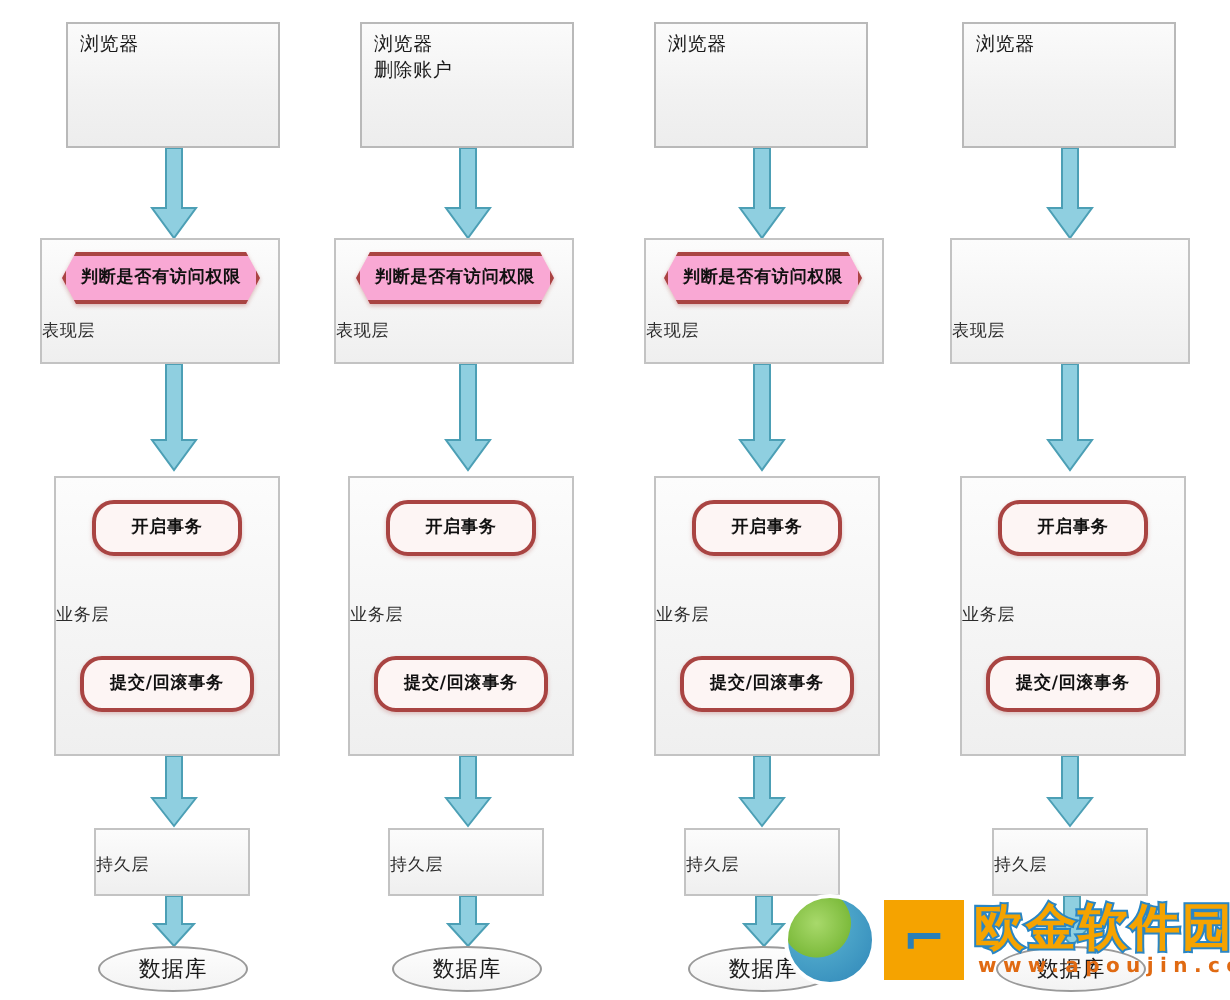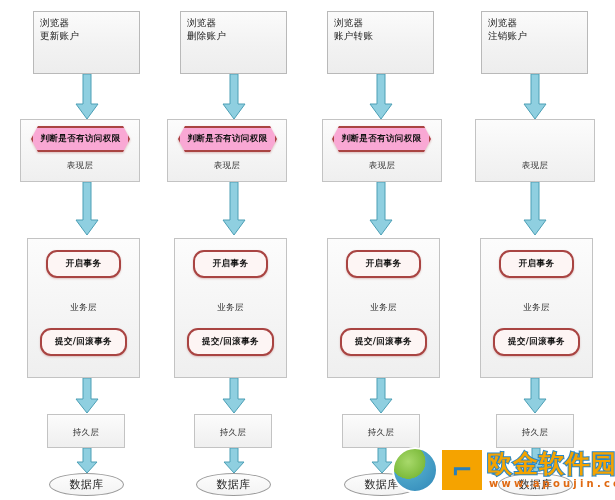--- a/index.html
+++ b/index.html
@@ -39,21 +39,20 @@
   .layer-box {
     position: absolute;
     box-sizing: border-box;
     border: 1px solid #c3c3c3;
     background: linear-gradient(to bottom, #fcfcfc 0%, #f4f4f4 60%, #efefef 100%);
   }
   .layer-label {
     position: absolute;
     left: 0;
     width: 100%;
-    text-align: center;
     font-size: 8.5px;
     color: #2b2b2b;
     letter-spacing: 0.4px;
     white-space: nowrap;
   }
 
   
   .octagon {
     position: absolute;
     box-sizing: border-box;
@@ -173,21 +172,20 @@
     padding-left: 2px;
   }
 </style>
 </head>
 <body>
 
 <div id="canvas">
 
   <div class="rect browser-box" style="left:33px; top:11px; width:107px; height:63px;">
     <div class="browser-line">浏览器</div>
-    <div class="browser-line">更新账户</div>
   </div>
 
   <div class="arrow" style="left:75px; top:74px;">
     <svg width="24" height="46" viewBox="0 0 24 46">
         <polygon points="8,0 16,0 16,30 23,30 12,45 1,30 8,30" fill="#8fcfe0" stroke="#4c9fb5" stroke-width="1"></polygon>
       </svg>
   </div>
 
   <div class="layer-box" style="left:20px; top:119px; width:120px; height:63px;">
     <div class="layer-label" style="top:40px;">表现层</div>
@@ -269,21 +267,20 @@
   <div class="arrow" style="left:223px; top:448px;">
     <svg width="22" height="26" viewBox="0 0 22 26">
         <polygon points="7,0 15,0 15,14 21,14 11,25 1,14 7,14" fill="#8fcfe0" stroke="#4c9fb5" stroke-width="1"></polygon>
       </svg>
   </div>
 
   <div class="oval" style="left:196px; top:473px; width:75px; height:23px;">数据库</div>
 
   <div class="rect browser-box" style="left:327px; top:11px; width:107px; height:63px;">
     <div class="browser-line">浏览器</div>
-    <div class="browser-line">账户转账</div>
   </div>
 
   <div class="arrow" style="left:369px; top:74px;">
     <svg width="24" height="46" viewBox="0 0 24 46">
         <polygon points="8,0 16,0 16,30 23,30 12,45 1,30 8,30" fill="#8fcfe0" stroke="#4c9fb5" stroke-width="1"></polygon>
       </svg>
   </div>
 
   <div class="layer-box" style="left:322px; top:119px; width:120px; height:63px;">
     <div class="layer-label" style="top:40px;">表现层</div>
@@ -317,21 +314,20 @@
   <div class="arrow" style="left:371px; top:448px;">
     <svg width="22" height="26" viewBox="0 0 22 26">
         <polygon points="7,0 15,0 15,14 21,14 11,25 1,14 7,14" fill="#8fcfe0" stroke="#4c9fb5" stroke-width="1"></polygon>
       </svg>
   </div>
 
   <div class="oval" style="left:344px; top:473px; width:75px; height:23px;">数据库</div>
 
   <div class="rect browser-box" style="left:481px; top:11px; width:107px; height:63px;">
     <div class="browser-line">浏览器</div>
-    <div class="browser-line">注销账户</div>
   </div>
 
   <div class="arrow" style="left:523px; top:74px;">
     <svg width="24" height="46" viewBox="0 0 24 46">
         <polygon points="8,0 16,0 16,30 23,30 12,45 1,30 8,30" fill="#8fcfe0" stroke="#4c9fb5" stroke-width="1"></polygon>
       </svg>
   </div>
 
   <div class="layer-box" style="left:475px; top:119px; width:120px; height:63px;">
     <div class="layer-label" style="top:40px;">表现层</div>

